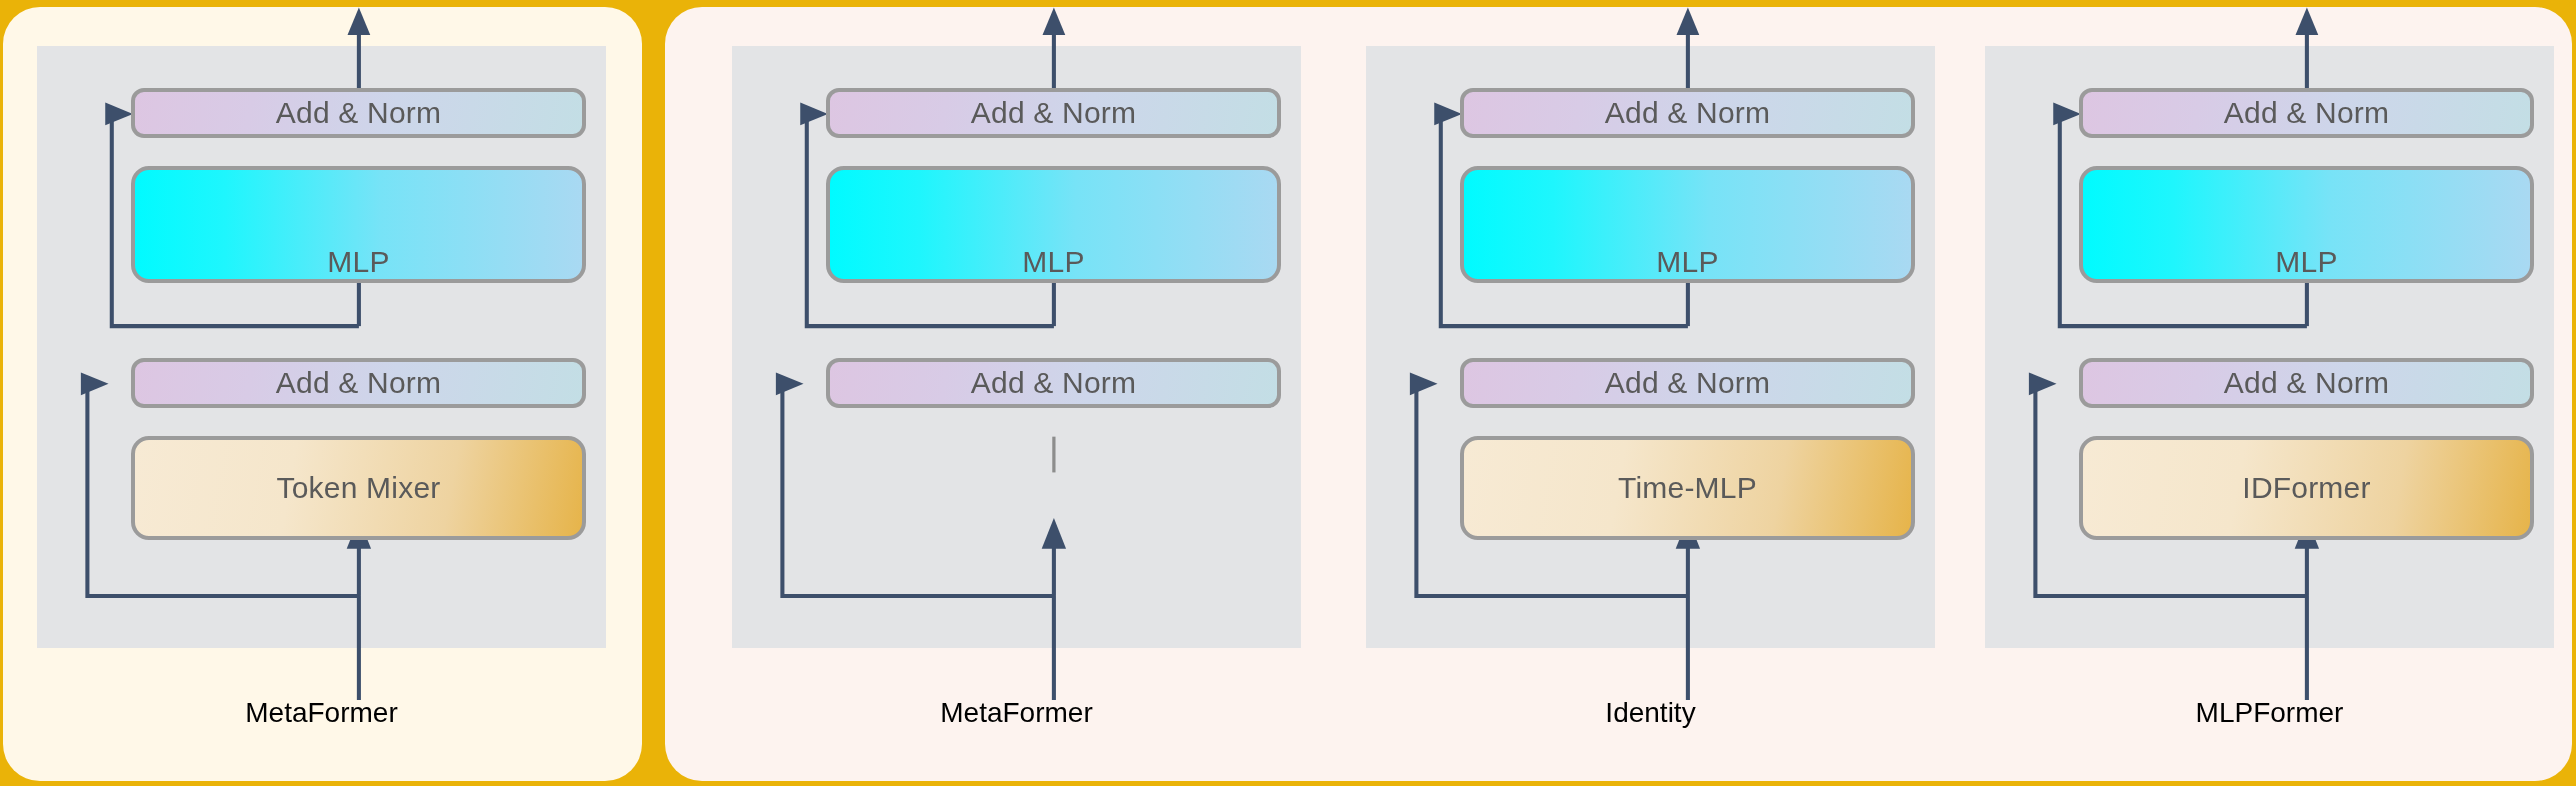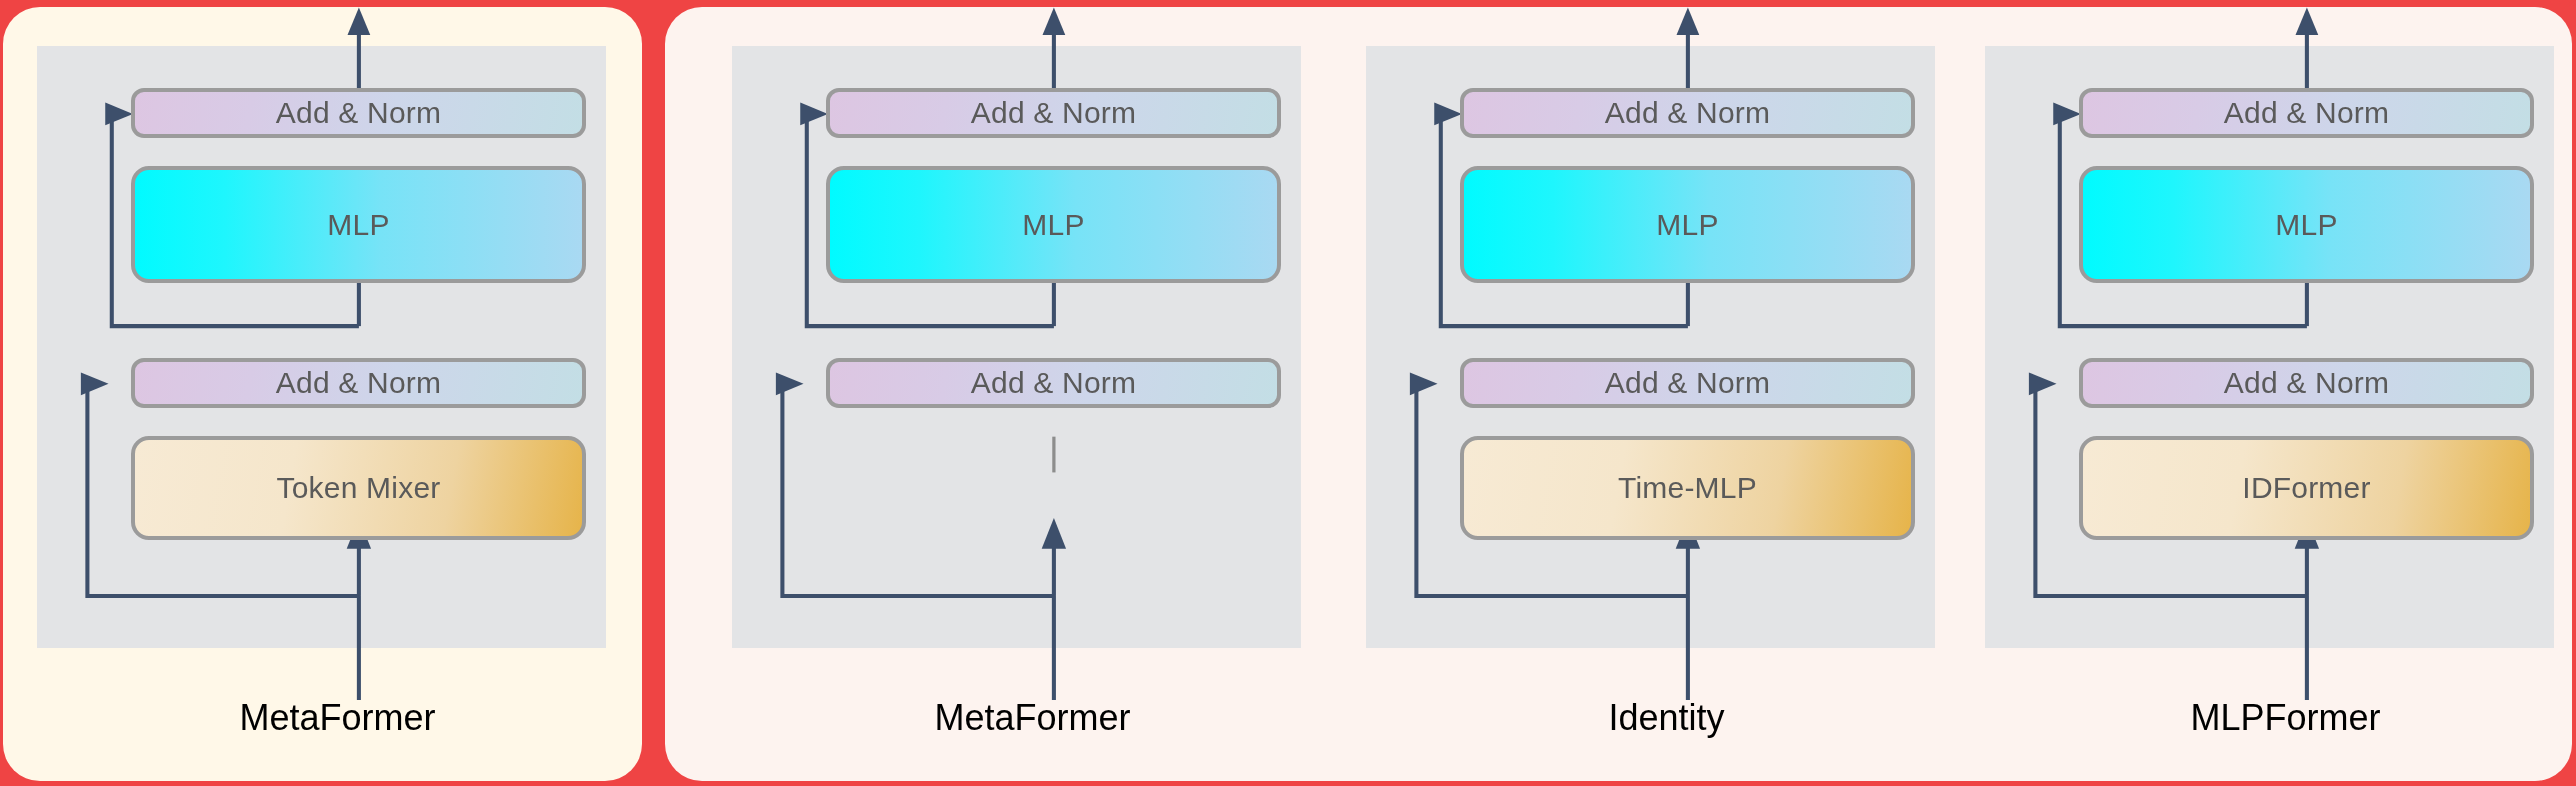--- a/index.html
+++ b/index.html
@@ -1,40 +1,40 @@
 <!DOCTYPE html>
 <html style="font-size:13px"><head>
 <meta charset="utf-8">
 <style>
   html,body{margin:0;padding:0;background:#000;}
   body{width:2576px;height:787px;overflow:hidden;font-family:"Liberation Sans",sans-serif;}
 
-  .stage{position:relative;width:2576px;height:787px;background:#ef4444;}
+  .stage{position:relative;width:2576px;height:787px;background:#eab308;}
 
   .group{position:absolute;top:6.5px;height:774px;border-radius:37px;}
   .group.left{left:3.3px;width:639px;background:#FFF8E8;}
   .group.right{left:665px;width:1907px;background:#FDF3EF;}
 
   .panel{position:absolute;top:46px;width:569px;height:602px;}
   .panel .plate{position:absolute;left:0;top:0;width:569px;height:602px;background:#E3E4E6;}
 
   .box{position:absolute;box-sizing:border-box;border:4.1px solid #9b9b9b;border-radius:13px;
        display:flex;align-items:center;justify-content:center;color:#5a5a5a;
        font-size:30px;letter-spacing:0.2px;white-space:nowrap;}
   .box.norm{left:94px;width:455px;height:50px;
        background:linear-gradient(100deg,#ddc6e2 0%,#d8cbe6 26%,#cdd6ea 58%,#c3dee5 100%);}
   .box.norm.top{top:42px;}
   .box.norm.bot{top:312px;}
   .box.mlp{left:94px;top:120px;width:455px;height:117px;border-radius:18px;
-       background:linear-gradient(90deg,#00fbff 0%,#1ef6fd 20%,#77e3f7 55%,#a9d9f2 100%);}
+       background:linear-gradient(90deg,#00fbff 0%,#1ef6fd 20%,#77e3f7 55%,#a9d9f2 100%);align-items:flex-end;}
   .box.mixer{left:94px;top:390px;width:455px;height:104px;border-radius:18px;
        background:linear-gradient(100deg,#f7ead4 0%,#f5e6cb 35%,#eed3a0 70%,#e6b44a 100%);text-align:right;}
 
-  .cap{position:absolute;left:16px;width:569px;top:651px;text-align:center;
-       font-size:36px;color:#000;}
+  .cap{position:absolute;left:0;width:569px;top:651px;text-align:center;
+       font-size:28px;color:#000;}
 
   svg.wires{position:absolute;left:0;top:-39px;width:569px;height:700px;overflow:visible;}
   .wire{fill:none;stroke:#3d4f6b;stroke-width:5;}
   .wire.thin{stroke:#8d8d8d;stroke-width:4;}
   .ah{fill:#3d4f6b;}
 </style>
 </head>
 <body>
 
 <div class="stage">

